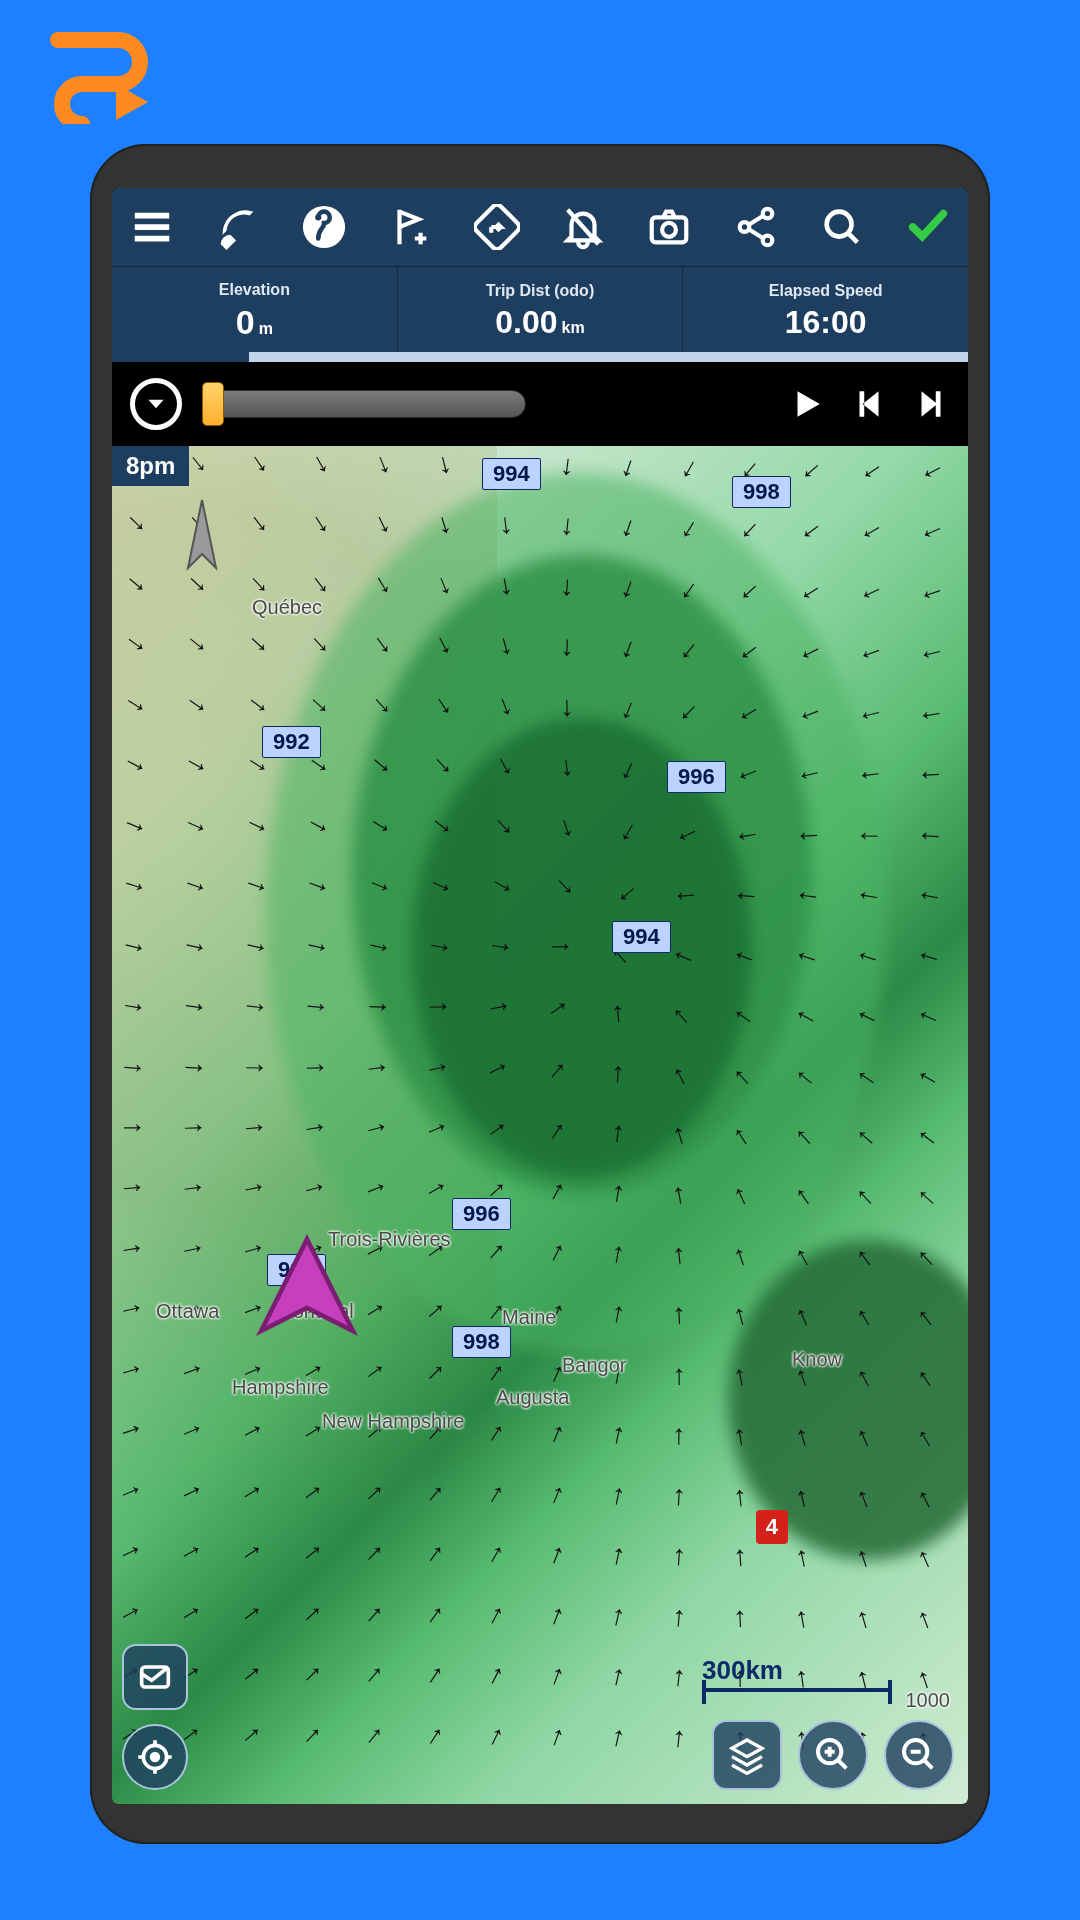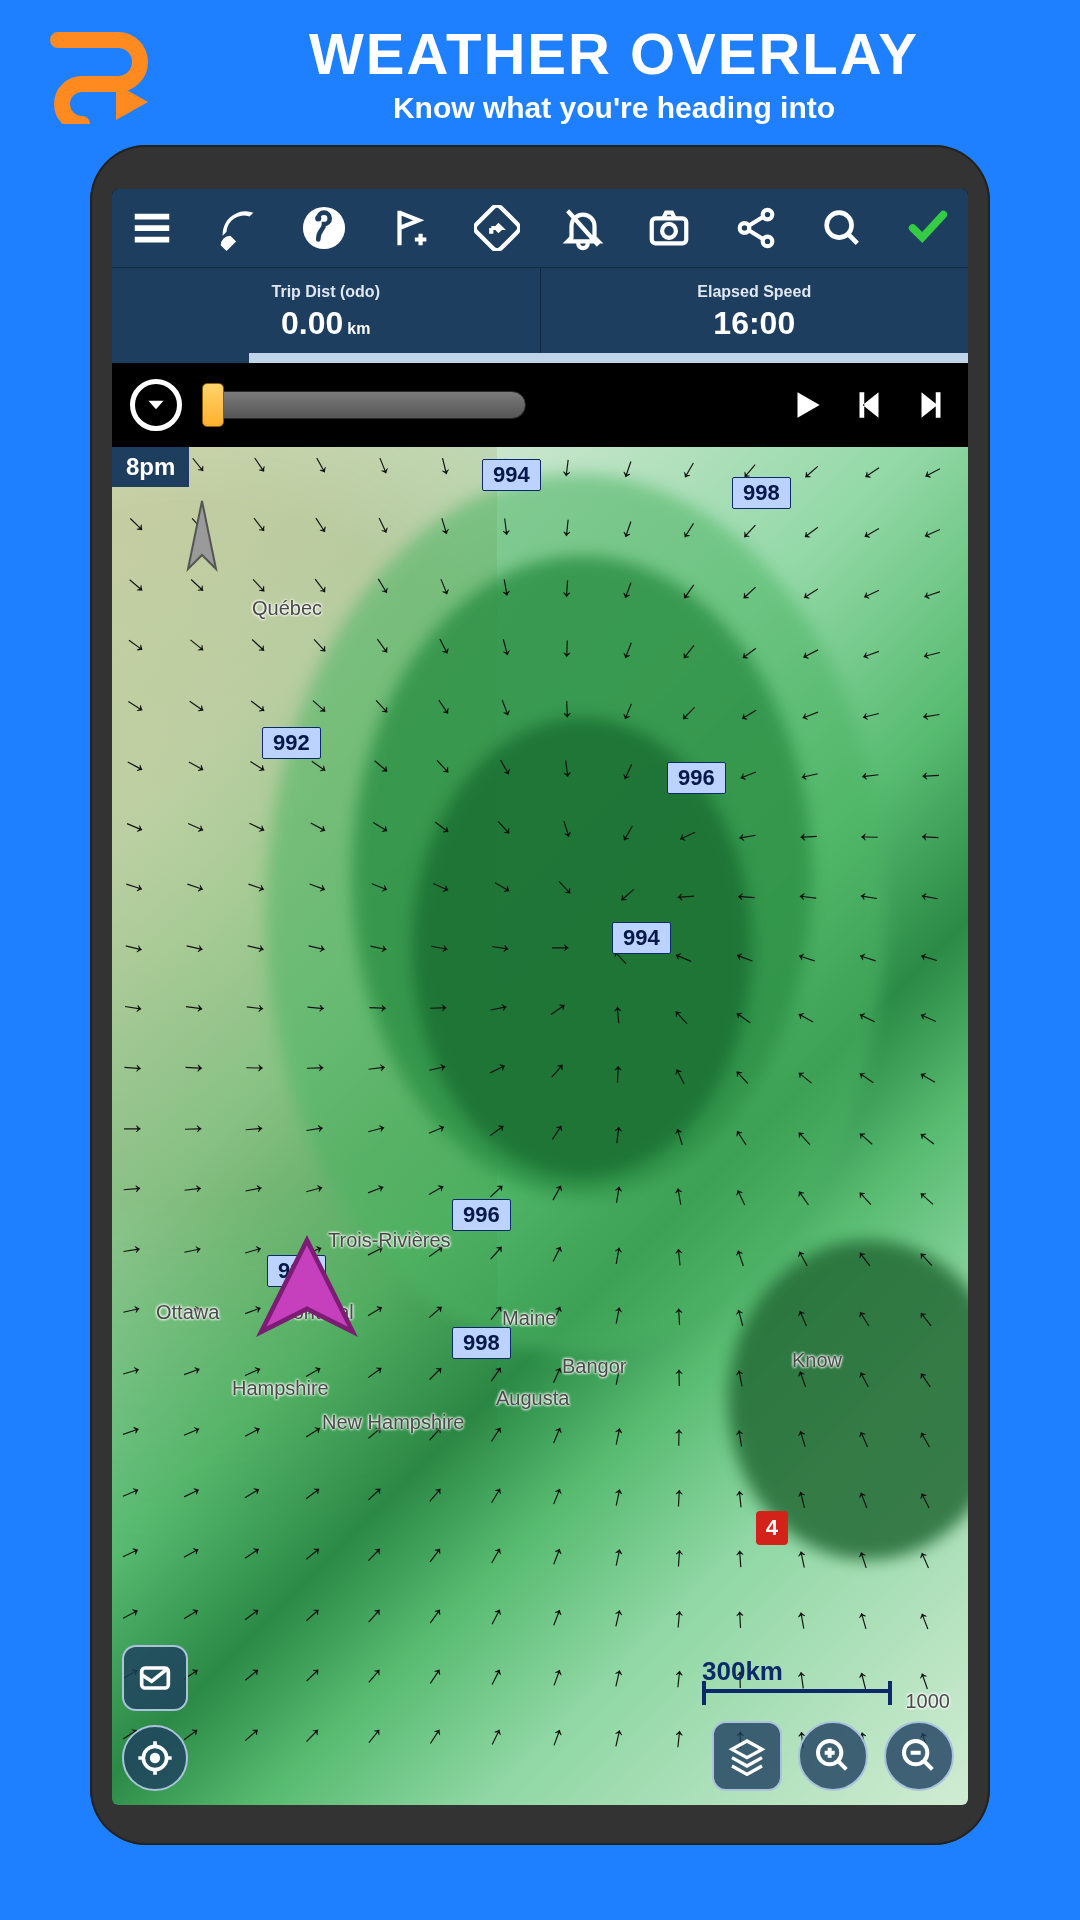--- a/index.html
+++ b/index.html
@@ -259,24 +259,20 @@
 </head>
 <body>
 
 <div class="promo">
   <div class="logo">
     <svg width="120" height="100" viewBox="0 0 120 100">
       <path d="M18 16 H78 A22 22 0 0 1 78 60 H42 A20 20 0 0 0 42 100" fill="none" stroke="#ff8a1f" stroke-width="16" stroke-linecap="round"></path>
       <path d="M108 78 L76 60 L76 96 Z" fill="#ff8a1f"></path>
     </svg>
   </div>
-  <div class="text">
-    <div class="title">WEATHER OVERLAY</div>
-    <div class="subtitle">Know what you're heading into</div>
-  </div>
 </div>
 
 <div class="device">
   <div class="screen">
 
     <div class="toolbar">
       <div class="tb-icon">
         <svg viewBox="0 0 24 24" stroke="#fff" stroke-width="3">
             <path d="M3 6h18M3 12h18M3 18h18"></path>
           </svg>
@@ -332,20 +328,24 @@
           </svg>
       </div>
       <div class="tb-icon">
         <svg viewBox="0 0 24 24" fill="none" stroke="#33cc44" stroke-width="4" stroke-linecap="round">
             <path d="M4 12l5 5L20 5"></path>
           </svg>
       </div>
     </div>
 
     <div class="stats">
+      <div class="stat">
+        <div class="label">Elevation</div>
+        <div><span class="value">0</span><span class="unit">m</span></div>
+      </div>
       <div class="stat">
         <div class="label">Trip Dist (odo)</div>
         <div><span class="value small">0.00</span><span class="unit">km</span></div>
       </div>
       <div class="stat">
         <div class="label">Elapsed Speed</div>
         <div><span class="value small">16:00</span></div>
       </div>
     </div>
     <div class="progress"></div>

